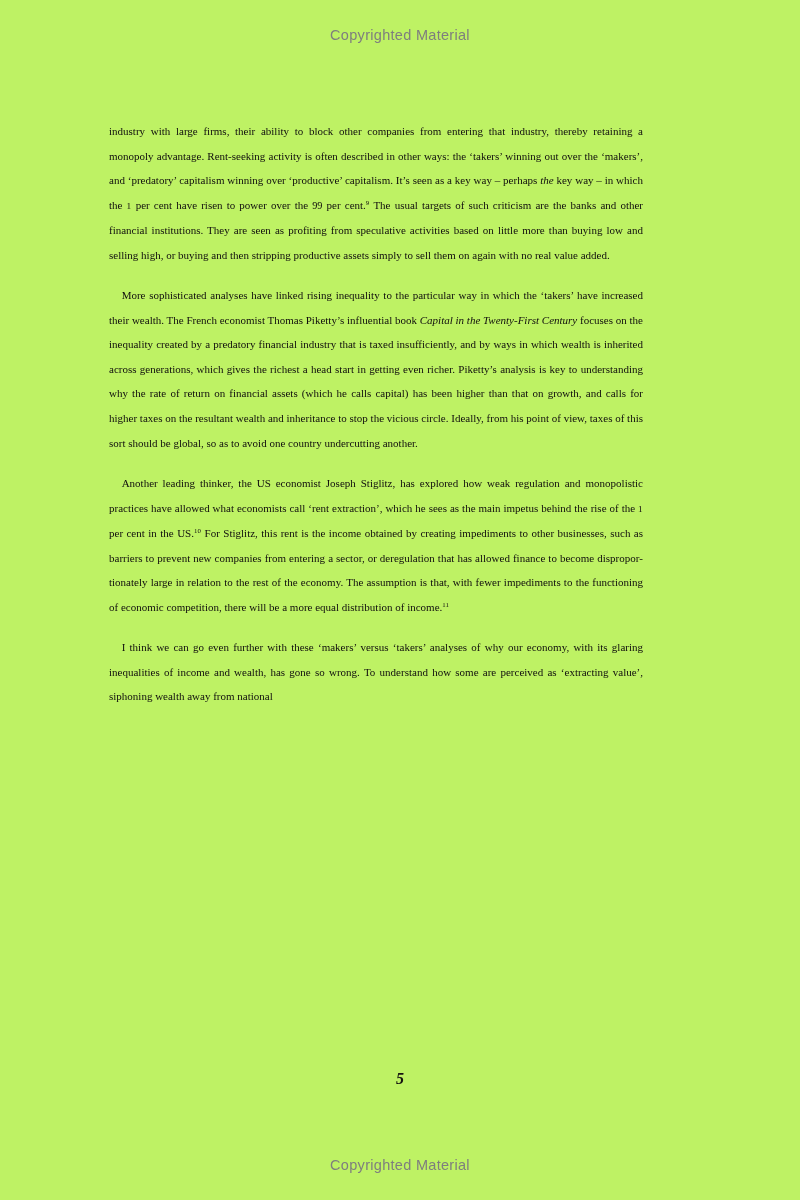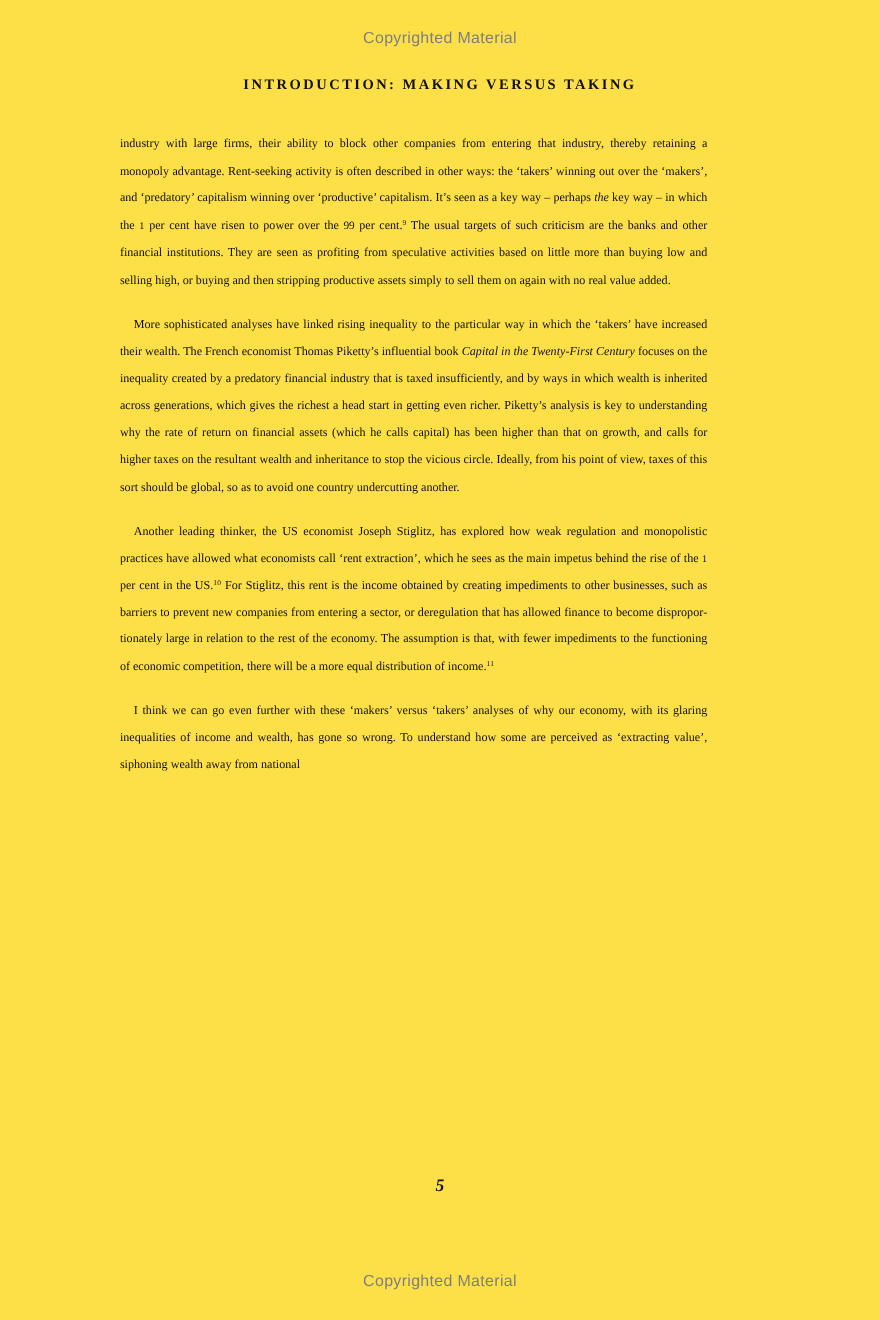--- a/index.html
+++ b/index.html
@@ -15,21 +15,21 @@
     font-family: "Liberation Serif", "DejaVu Serif", serif;
     color: #111111;
     -webkit-font-smoothing: antialiased;
   }
 
   .page {
     position: absolute;
     inset: 0;
     width: 800px;
     height: 1200px;
-    background: #fde047;
+    background: #bef264;
   }
 
   
   .watermark {
     position: absolute;
     left: 0;
     width: 800px;
     text-align: center;
     font-family: "Liberation Sans", "DejaVu Sans", sans-serif;
     font-size: 14.5px;
@@ -111,21 +111,20 @@
     color: #151210;
   }
 </style>
 </head>
 <body>
 
 <div class="page">
 
   <div class="watermark watermark-top">Copyrighted Material</div>
 
-  <div class="running-head">INTRODUCTION: MAKING VERSUS TAKING</div>
 
   <div class="textblock">
 
   <p class="para"><span>industry with large firms, their ability to block other companies from entering that industry, thereby retaining a monopoly advantage. Rent-seeking activity is often described in other ways: the ‘takers’ winning out over the ‘makers’, and ‘predatory’ capitalism winning over ‘productive’ capitalism. It’s seen as a key way – perhaps </span><em>the</em><span> key way – in which the </span><span class="osf-one">1</span><span> per cent have risen to power over the </span><span class="osf">99</span><span> per cent.</span><sup class="fn">9</sup><span> The usual targets of such criticism are the banks and other financial institutions. They are seen as profiting from speculative activities based on little more than buying low and selling high, or buying and then stripping productive assets simply to sell them on again with no real value added.</span></p>
       <p class="para"><span>More sophisticated analyses have linked rising inequality to the par­ticular way in which the ‘takers’ have increased their wealth. The French economist Thomas Piketty’s influential book </span><em>Capital in the Twenty-First Century</em><span> focuses on the inequality created by a predatory financial industry that is taxed insufficiently, and by ways in which wealth is inherited across generations, which gives the richest a head start in getting even richer. Piketty’s analysis is key to understanding why the rate of return on financial assets (which he calls capital) has been higher than that on growth, and calls for higher taxes on the result­ant wealth and inheritance to stop the vicious circle. Ideally, from his point of view, taxes of this sort should be global, so as to avoid one country undercutting another.</span></p>
       <p class="para"><span>Another leading thinker, the US economist Joseph Stiglitz, has explored how weak regulation and monopolistic practices have allowed what economists call ‘rent extraction’, which he sees as the main impetus behind the rise of the </span><span class="osf-one">1</span><span> per cent in the US.</span><sup class="fn">10</sup><span> For Stiglitz, this rent is the income obtained by creating impediments to other busi­nesses, such as barriers to prevent new companies from entering a sector, or deregulation that has allowed finance to become dispropor­tionately large in relation to the rest of the economy. The assumption is that, with fewer impediments to the functioning of economic com­petition, there will be a more equal distribution of income.</span><sup class="fn">11</sup></p>
       <p class="para"><span>I think we can go even further with these ‘makers’ versus ‘takers’ analyses of why our economy, with its glaring inequalities of income and wealth, has gone so wrong. To understand how some are per­ceived as ‘extracting value’, siphoning wealth away from national</span></p>
     </div>
 
   <div class="folio">5</div>

